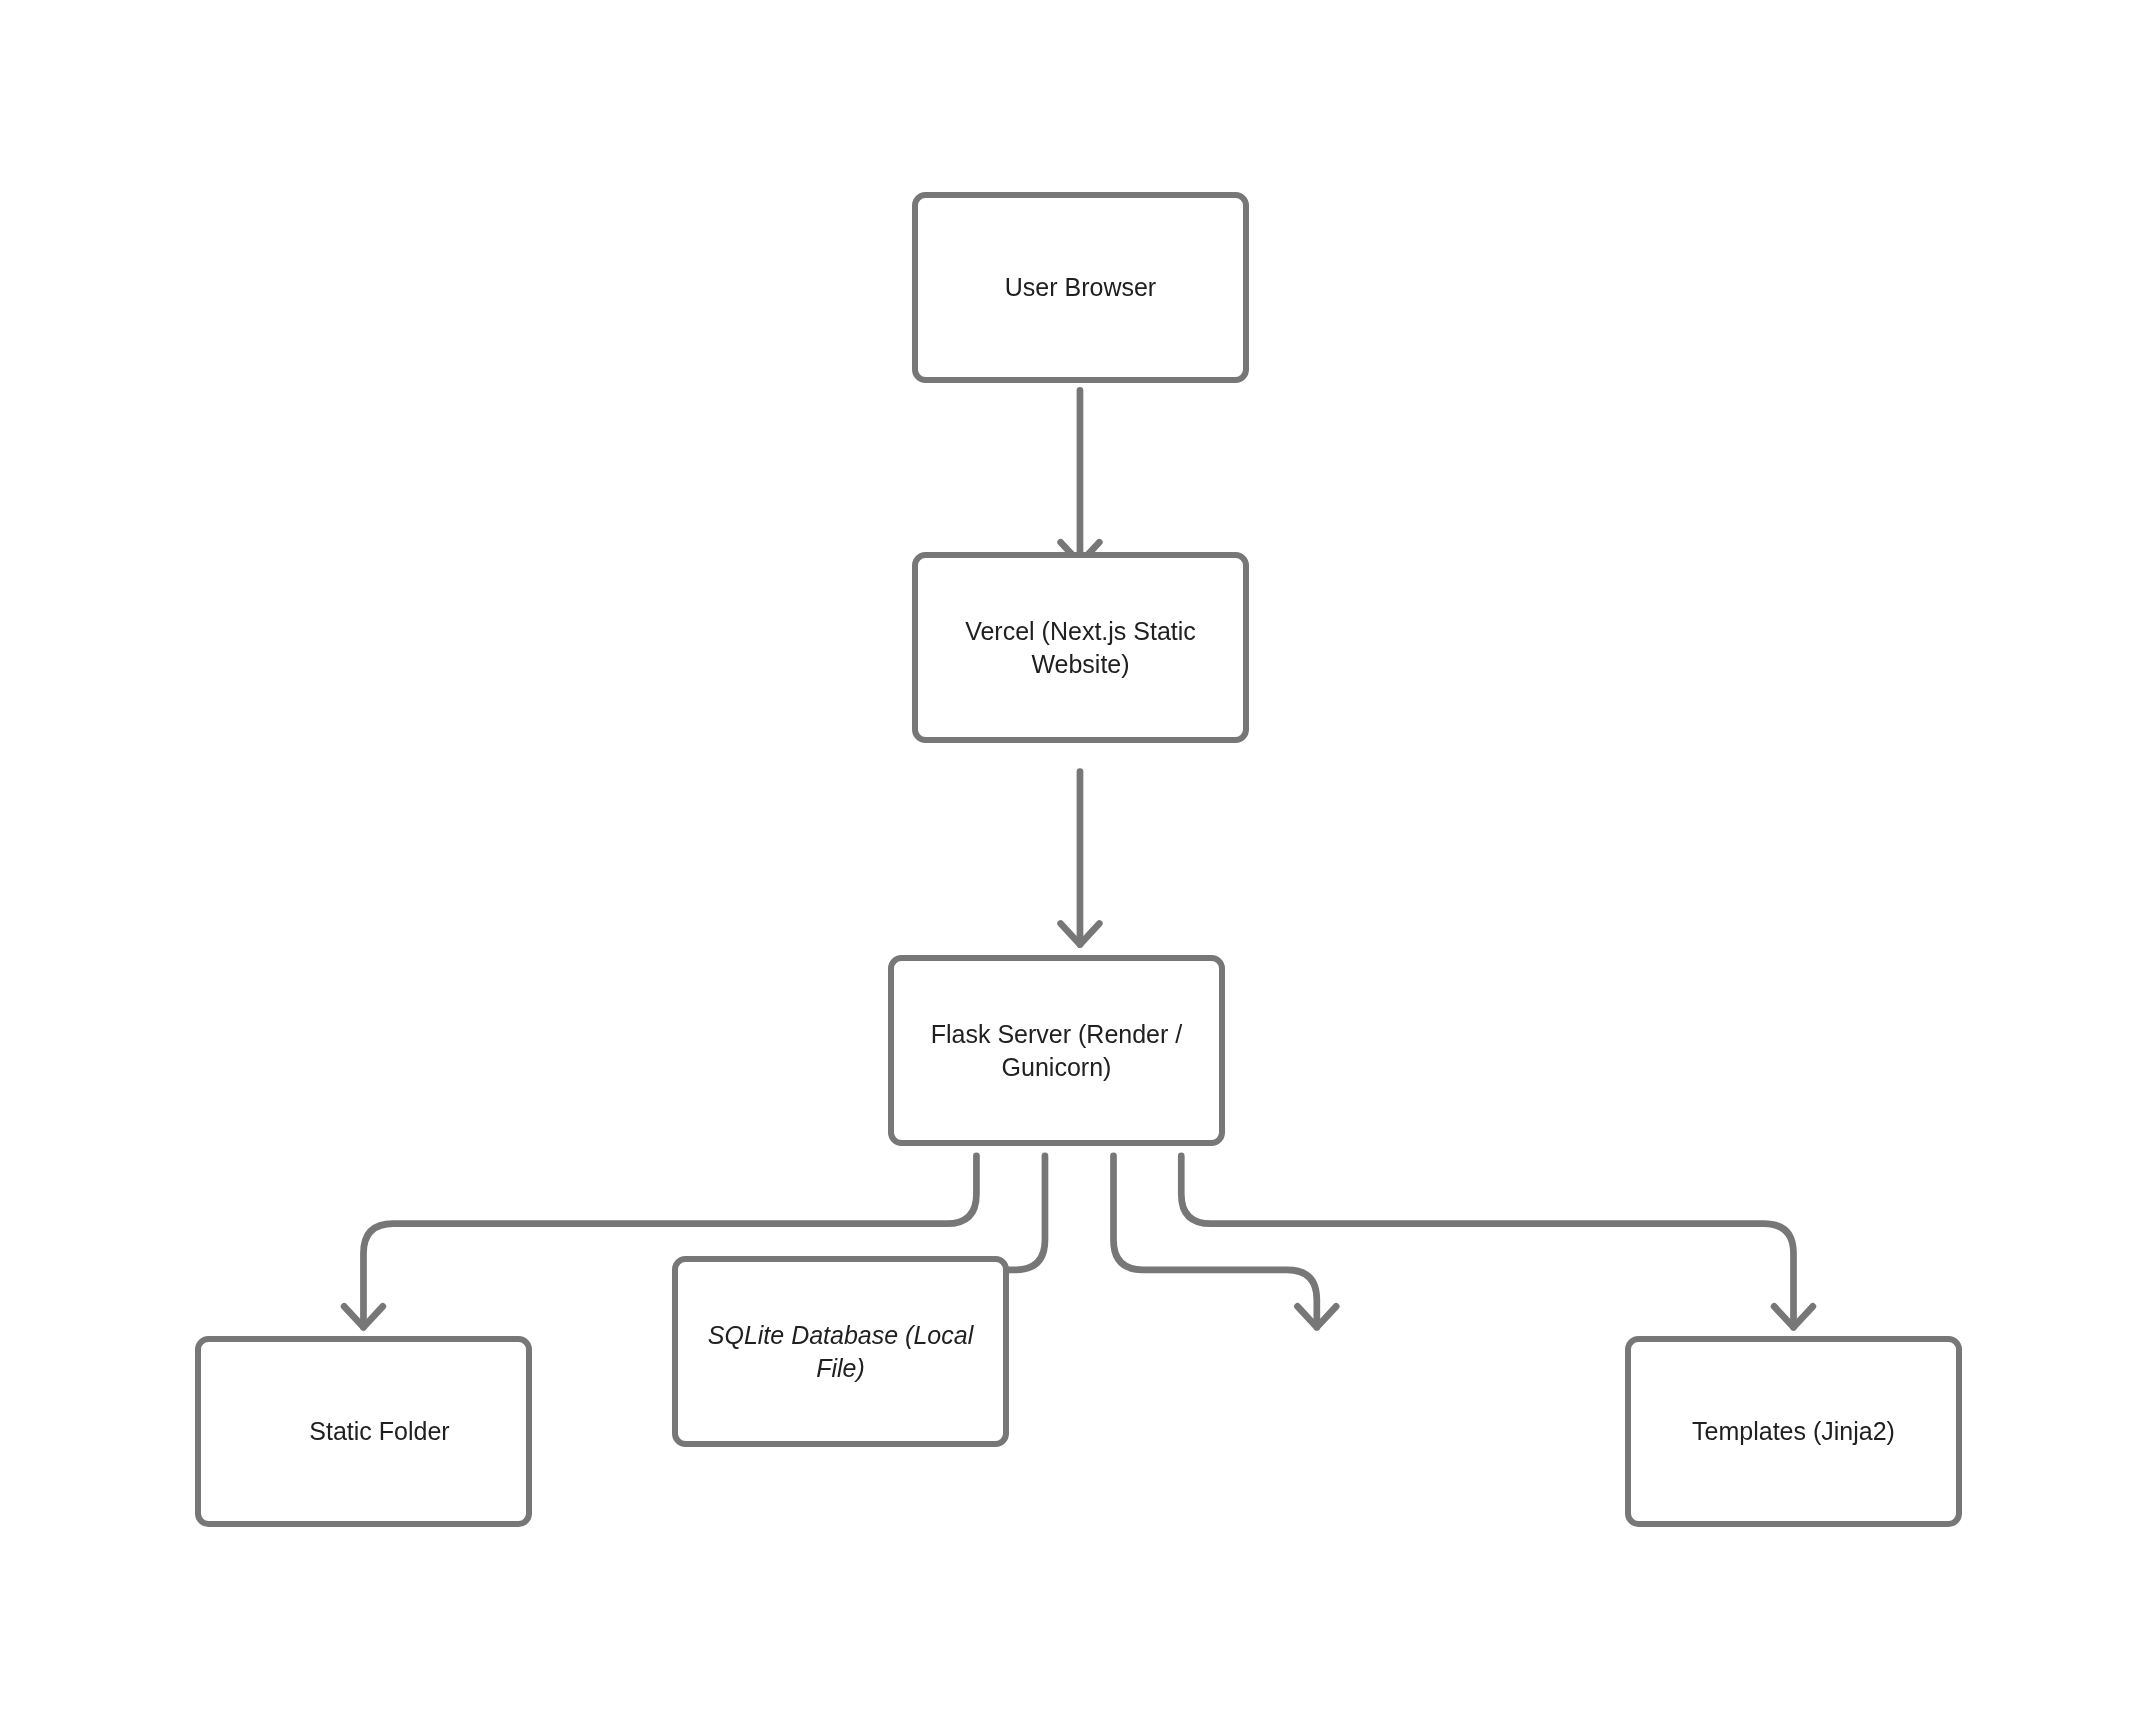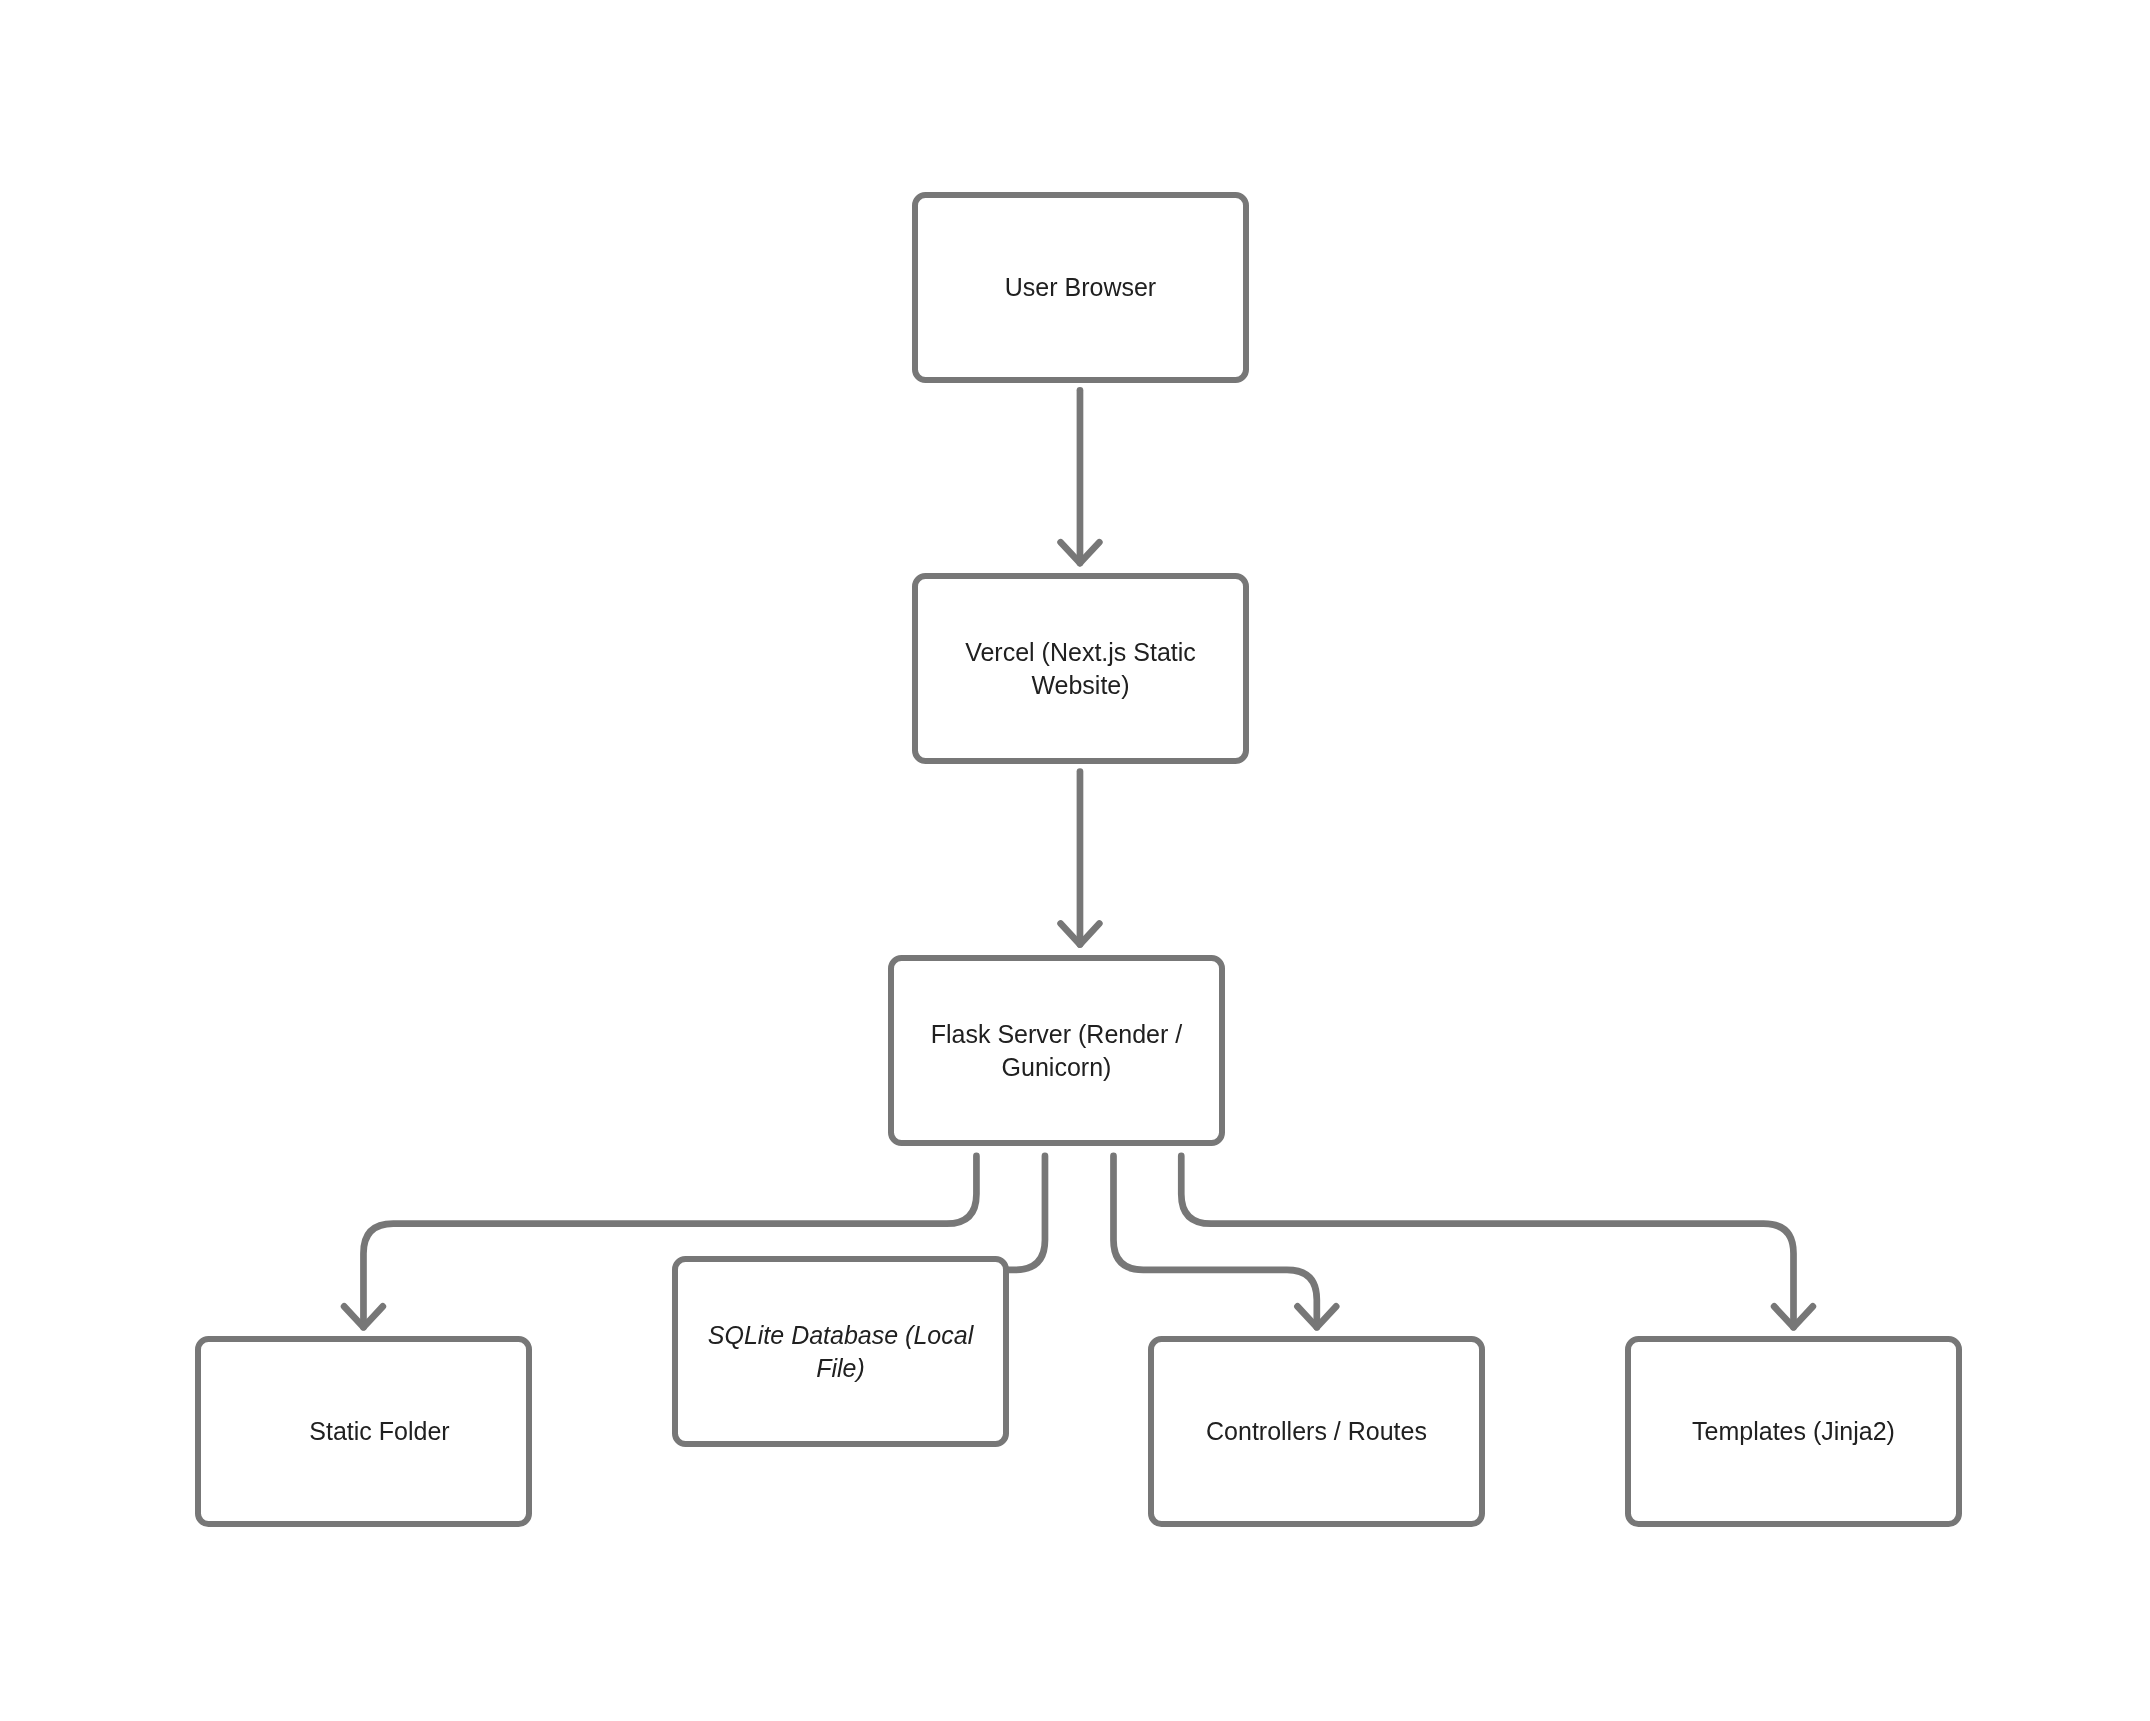--- a/index.html
+++ b/index.html
@@ -39,21 +39,21 @@
     padding: 0 15px;
   }
   .node .label {
     font-size: 25px;
     line-height: 1.3;
     font-weight: 400;
     color: var(--text);
   }
   
   .n-user      { left: 912px; top: 192px; }
-  .n-vercel    { left: 912px; top: 573px; }
+  .n-vercel    { left: 912px; top: 552px; }
   .n-flask     { left: 888px; top: 955px; }
   .n-static    { left: 195px;  top: 1336px; padding-left: 47px; }
   .n-sqlite    { left: 672px;  top: 1256px; font-style: italic; }
   .n-ctrl      { left: 1148px; top: 1336px; }
   .n-tmpl      { left: 1625px; top: 1336px; }
 </style>
 </head>
 <body>
 
 <div class="canvas">
@@ -94,22 +94,19 @@
   </div>
 
   <div class="node n-static">
     <span class="label">Static Folder</span>
   </div>
 
   <div class="node n-sqlite">
     <span class="label">SQLite Database (Local File)</span>
   </div>
 
-  <div class="node n-ctrl">
-    <span class="label">Controllers / Routes</span>
-  </div>
 
   <div class="node n-tmpl">
     <span class="label">Templates (Jinja2)</span>
   </div>
 
 </div>
 
 
 </body></html>

